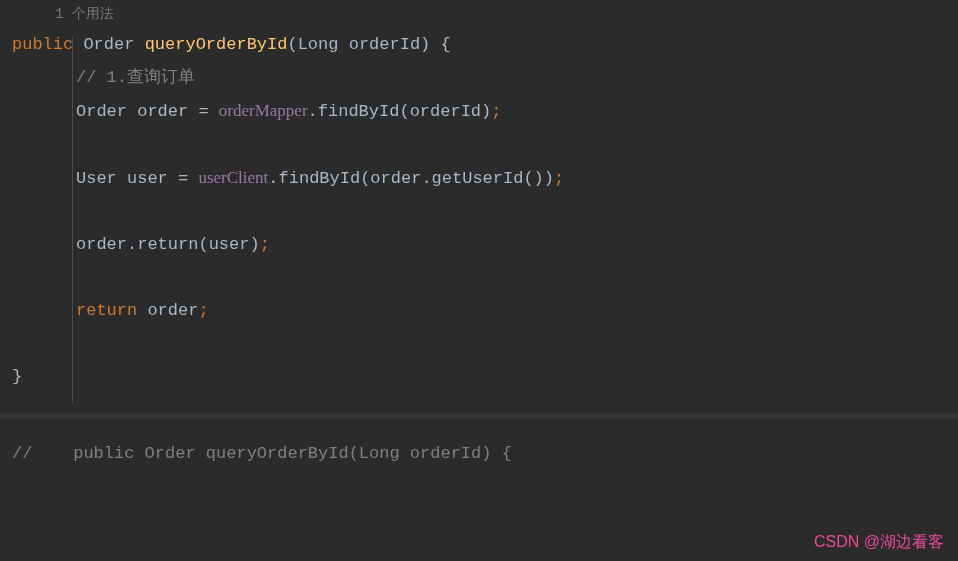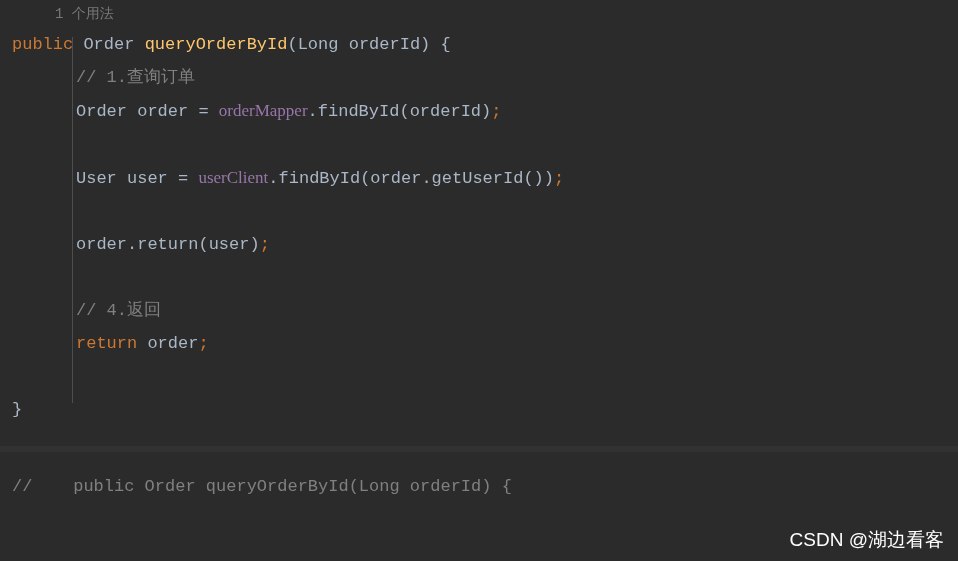--- a/index.html
+++ b/index.html
@@ -50,22 +50,22 @@
     .commented-out { color: #808080; }
     .separator {
       height: 6px;
       background: #323232;
       margin: 20px 0 18px 0;
     }
     .watermark {
       position: absolute;
       bottom: 8px;
       right: 14px;
-      color: #ffffff;
-      font-size: 19px;
+      color: #ec4899;
+      font-size: 16px;
       font-family: Arial, sans-serif;
     }
     .indent1 { }
     .indent2 { padding-left: 76px; }
   </style>
 </head>
 <body>
 
 <div class="editor">
   <div class="gutter-line"></div>
@@ -81,21 +81,20 @@
   <div class="line indent2"> </div>
 
   <div class="line indent2"><span class="type">User</span> <span class="identifier">user</span><span> = </span><span class="field">userClient</span><span>.</span><span class="identifier">findById</span><span class="paren">(</span><span class="identifier">order</span><span>.</span><span class="identifier">getUserId</span><span class="paren">())</span><span class="semicolon">;</span></div>
 
   <div class="line indent2"> </div>
 
   <div class="line indent2"><span class="identifier">order</span><span>.</span><span class="identifier">return</span><span class="paren">(</span><span class="identifier">user</span><span class="paren">)</span><span class="semicolon">;</span></div>
 
   <div class="line indent2"> </div>
 
-  <div class="line indent2"><span class="comment">// 4.</span><span class="comment">返回</span></div>
 
   <div class="line indent2"><span class="keyword">return</span> <span class="identifier">order</span><span class="semicolon">;</span></div>
 
   <div class="line indent2"> </div>
 
   <div class="line indent1"><span>}</span></div>
 
   <div class="separator"></div>
 
   <div class="line"><span class="commented-out">//    public Order queryOrderById(Long orderId) {</span></div>

